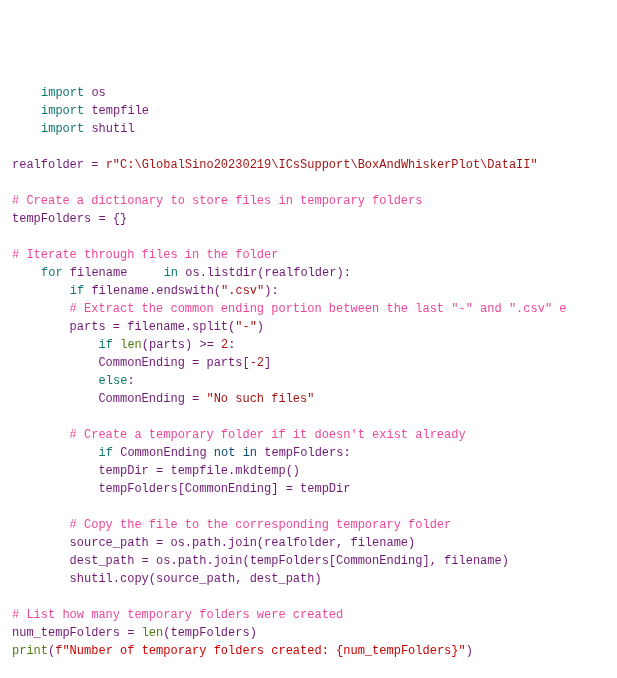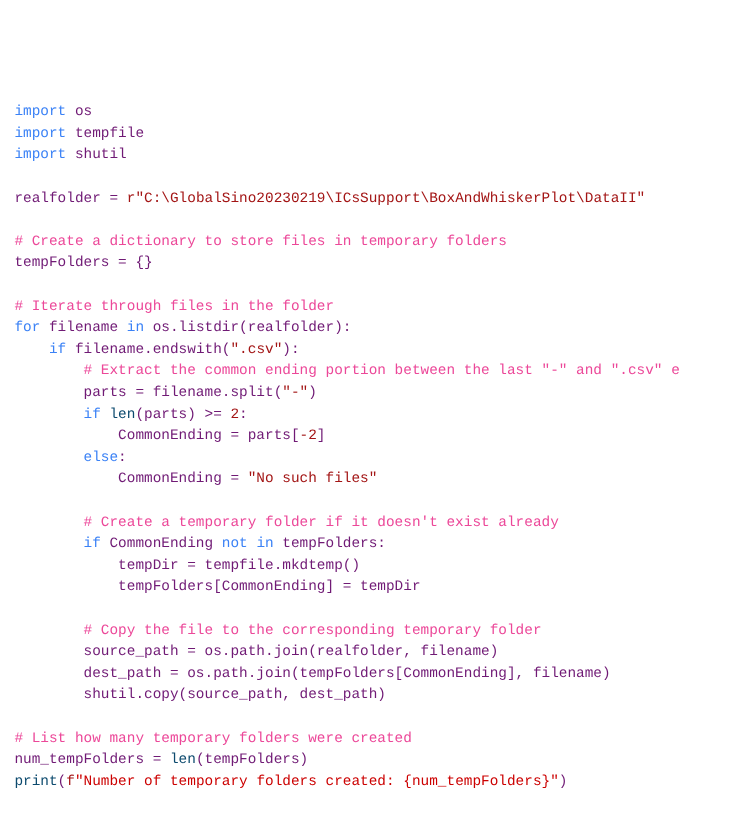--- a/index.html
+++ b/index.html
@@ -8,28 +8,28 @@
     background: #ffffff;
     font-family: "Courier New", Courier, monospace;
     font-size: 12px;
     line-height: 1.5;
     white-space: pre;
     color: #000000;
     width: 617px;
     box-sizing: border-box;
     overflow: hidden;
   }
-  .kw { color: #3b82f6; }
+  .kw { color: #0f766e; margin-left: 29px; }
   .str { color: #a31515; }
   .cmt { color: #ec4899; }
   .fstr { color: #cc0000; }
-  .builtin { color: #0c4a6e; text-align: center; }
+  .builtin { color: #4d7c0f; text-align: center; }
   .rprefix { color: #a31515; }
   .ident { color: #701a75; }
-  .not { color: #3b82f6; }
+  .not { color: #0c4a6e; }
 </style>
 </head>
 <body>
 
 
 
 <div id="code-container"><div><span class="kw">import</span><span class="ident"> os</span></div><div><span class="kw">import</span><span class="ident"> tempfile</span></div><div><span class="kw">import</span><span class="ident"> shutil</span></div><div>&nbsp;</div><div><span class="ident">realfolder = </span><span class="rprefix">r</span><span class="str">"C:\GlobalSino20230219\ICsSupport\BoxAndWhiskerPlot\DataII"</span></div><div>&nbsp;</div><div><span class="cmt"># Create a dictionary to store files in temporary folders</span></div><div><span class="ident">tempFolders = {}</span></div><div>&nbsp;</div><div><span class="cmt"># Iterate through files in the folder</span></div><div><span class="kw">for</span><span class="ident"> filename </span><span class="kw">in</span><span class="ident"> os.listdir(realfolder):</span></div><div><span class="ident">    </span><span class="kw">if</span><span class="ident"> filename.endswith(</span><span class="str">".csv"</span><span class="ident">):</span></div><div><span class="ident">        </span><span class="cmt"># Extract the common ending portion between the last "-" and ".csv" e</span></div><div><span class="ident">        parts = filename.split(</span><span class="str">"-"</span><span class="ident">)</span></div><div><span class="ident">        </span><span class="kw">if</span><span class="ident"> </span><span class="builtin">len</span><span class="ident">(parts) &gt;= </span><span class="str">2</span><span class="ident">:</span></div><div><span class="ident">            CommonEnding = parts[</span><span class="str">-2</span><span class="ident">]</span></div><div><span class="ident">        </span><span class="kw">else</span><span class="ident">:</span></div><div><span class="ident">            CommonEnding = </span><span class="str">"No such files"</span></div><div>&nbsp;</div><div><span class="ident">        </span><span class="cmt"># Create a temporary folder if it doesn't exist already</span></div><div><span class="ident">        </span><span class="kw">if</span><span class="ident"> CommonEnding </span><span class="not">not in</span><span class="ident"> tempFolders:</span></div><div><span class="ident">            tempDir = tempfile.mkdtemp()</span></div><div><span class="ident">            tempFolders[CommonEnding] = tempDir</span></div><div>&nbsp;</div><div><span class="ident">        </span><span class="cmt"># Copy the file to the corresponding temporary folder</span></div><div><span class="ident">        source_path = os.path.join(realfolder, filename)</span></div><div><span class="ident">        dest_path = os.path.join(tempFolders[CommonEnding], filename)</span></div><div><span class="ident">        shutil.copy(source_path, dest_path)</span></div><div>&nbsp;</div><div><span class="cmt"># List how many temporary folders were created</span></div><div><span class="ident">num_tempFolders = </span><span class="builtin">len</span><span class="ident">(tempFolders)</span></div><div><span class="builtin">print</span><span class="ident">(</span><span class="rprefix">f</span><span class="fstr">"Number of temporary folders created: {num_tempFolders}"</span><span class="ident">)</span></div><div>&nbsp;</div></div>
 
 
 

